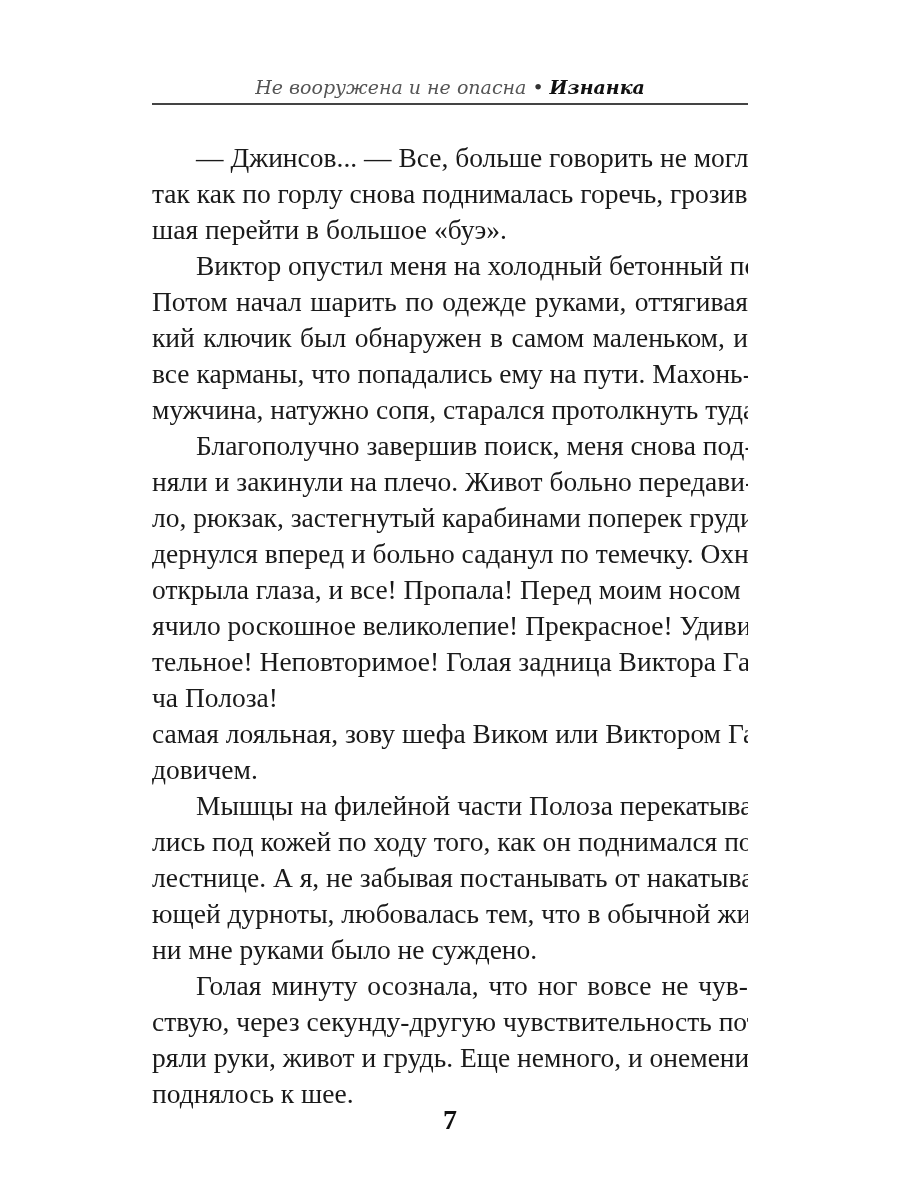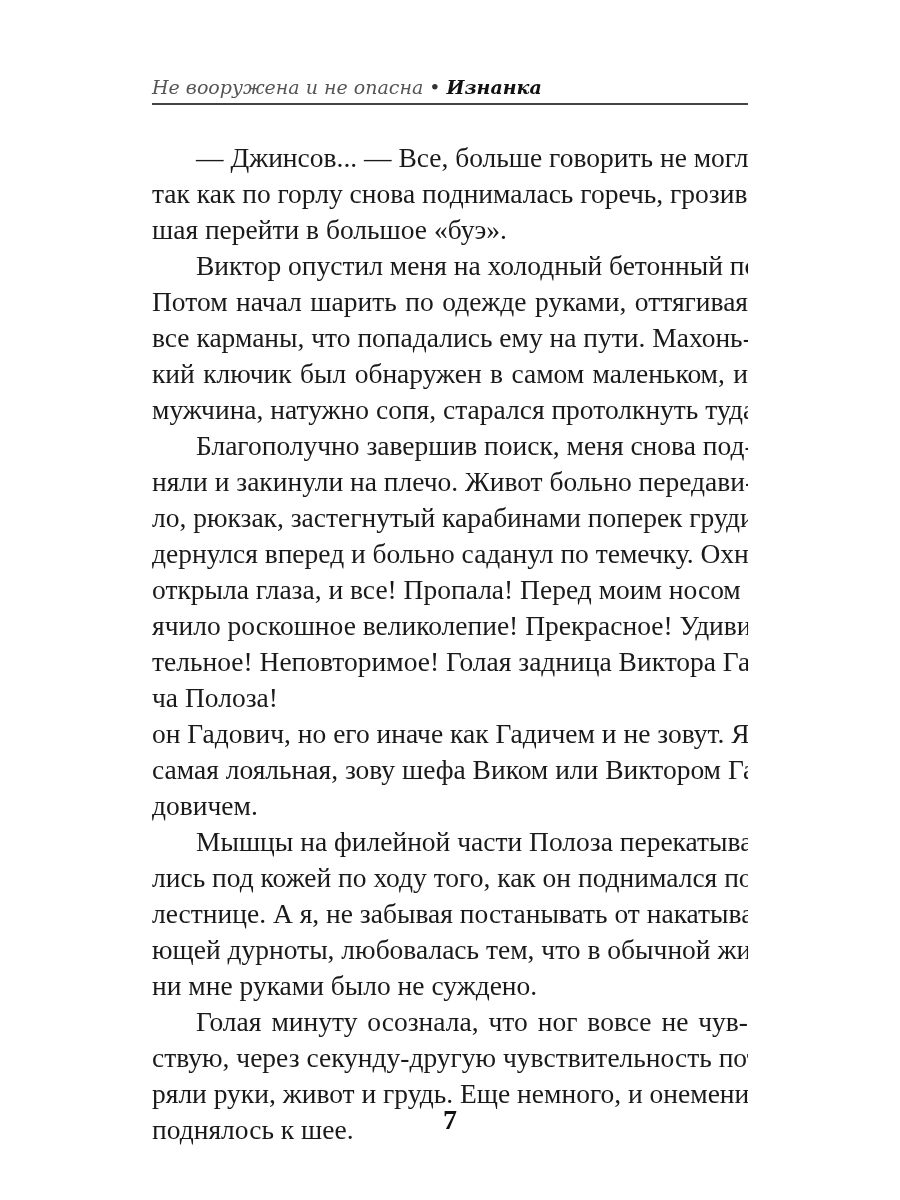--- a/index.html
+++ b/index.html
@@ -14,21 +14,21 @@
       overflow: hidden;
       color: #1a1a1a;
       font-family: "Liberation Serif", "DejaVu Serif", serif;
     }
     .running-head {
       position: absolute;
       left: 152px;
       width: 596px;
       top: 72px;
       height: 30px;
-      text-align: left;
+      text-align: center;
       font-family: "DejaVu Serif", serif;
       font-style: italic;
       font-size: 19px;
       line-height: 30px;
       white-space: nowrap;
     }
     .running-head .book {
       color: #555555;
     }
     .running-head .sep {
@@ -94,38 +94,37 @@
 
   <div>
     <span class="line indent">— Джинсов... — Все, больше говорить не могла,</span>
     <span class="line">так как по горлу снова поднималась горечь, грозив-</span>
     <span class="line last">шая перейти в большое «буэ».</span>
   </div>
 
   <div>
     <span class="line indent">Виктор опустил меня на холодный бетонный пол.</span>
     <span class="line">Потом начал шарить по одежде руками, оттягивая</span>
+    <span class="line">кий ключик был обнаружен в самом маленьком, и</span>
     <span class="line">все карманы, что попадались ему на пути. Махонь-</span>
-    <span class="line">кий ключик был обнаружен в самом маленьком, и</span>
     <span class="line">мужчина, натужно сопя, старался протолкнуть туда</span>
   </div>
 
   <div>
     <span class="line indent">Благополучно завершив поиск, меня снова под-</span>
     <span class="line">няли и закинули на плечо. Живот больно передави-</span>
     <span class="line">ло, рюкзак, застегнутый карабинами поперек груди,</span>
     <span class="line">дернулся вперед и больно саданул по темечку. Охнув,</span>
     <span class="line">открыла глаза, и все! Пропала! Перед моим носом ма-</span>
     <span class="line">ячило роскошное великолепие! Прекрасное! Удиви-</span>
     <span class="line">тельное! Неповторимое! Голая задница Виктора Гади-</span>
     <span class="line last">ча Полоза!</span>
   </div>
 
   <div>
-    <span class="line">он Гадович, но его иначе как Гадичем и не зовут. Я</span>
     <span class="line">самая лояльная, зову шефа Виком или Виктором Га-</span>
     <span class="line last">довичем.</span>
   </div>
 
   <div>
     <span class="line indent">Мышцы на филейной части Полоза перекатыва-</span>
     <span class="line">лись под кожей по ходу того, как он поднимался по</span>
     <span class="line">лестнице. А я, не забывая постанывать от накатыва-</span>
     <span class="line">ющей дурноты, любовалась тем, что в обычной жиз-</span>
     <span class="line last">ни мне руками было не суждено.</span>

